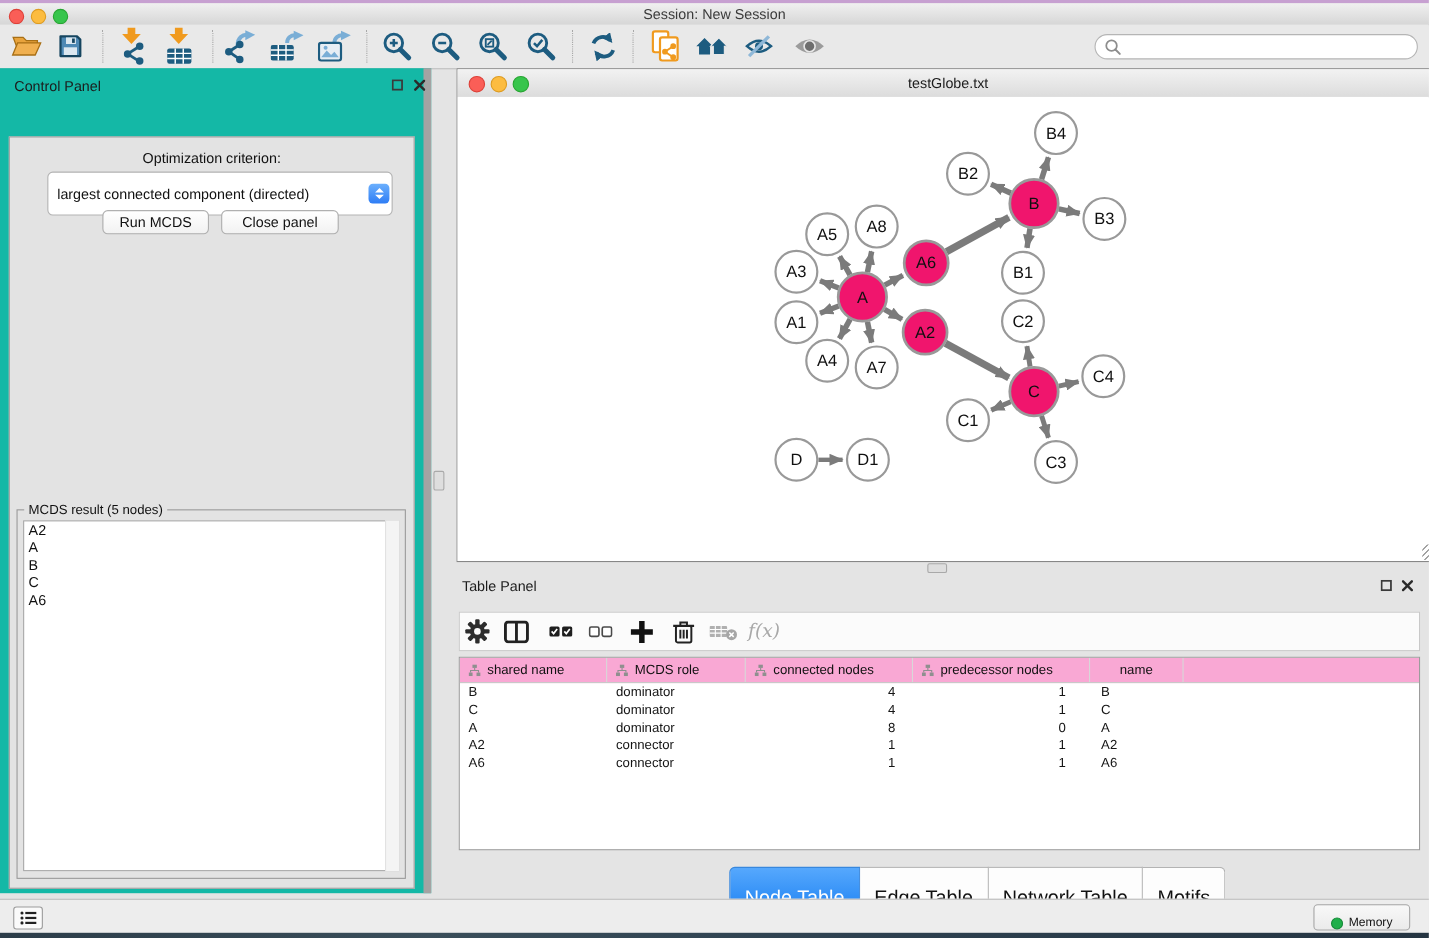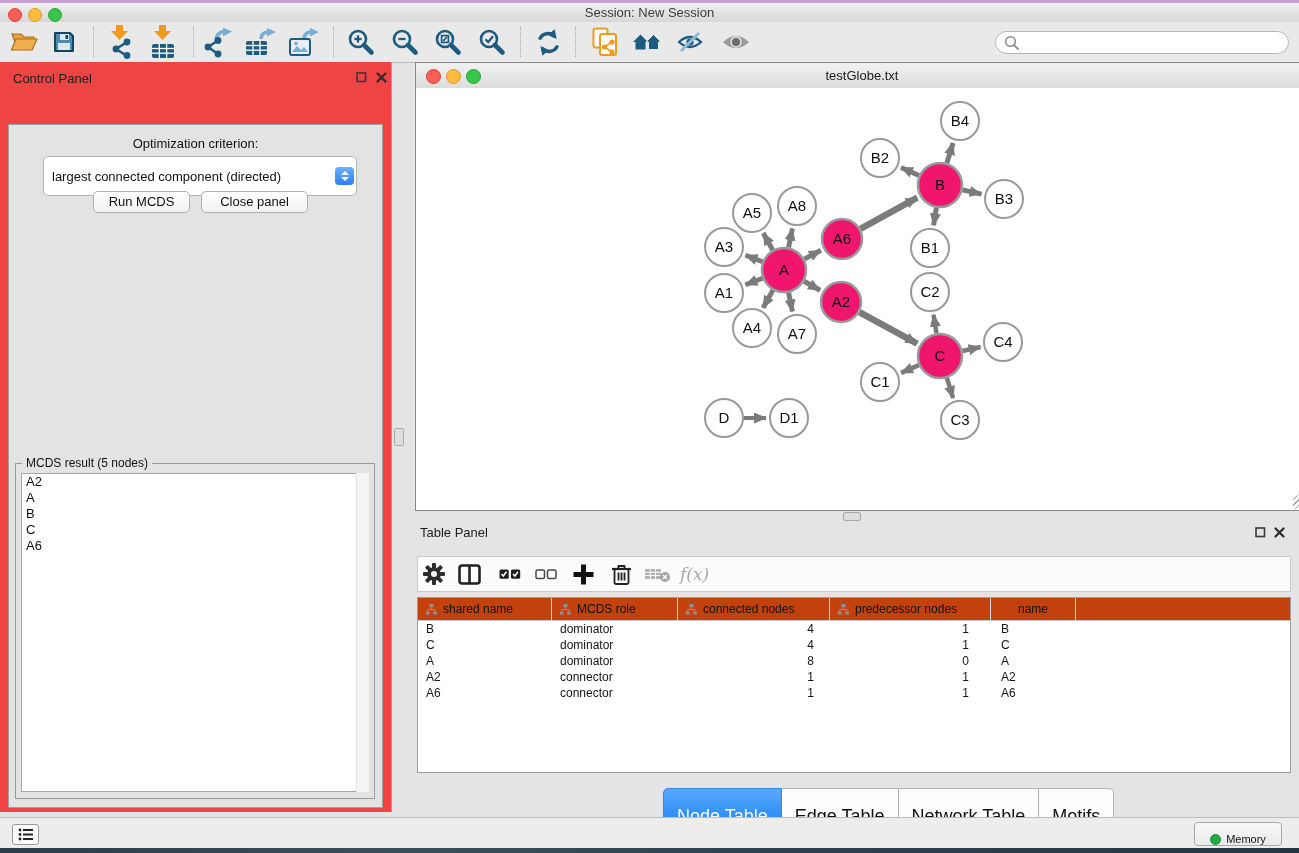--- a/index.html
+++ b/index.html
@@ -13,21 +13,21 @@
   .tl.yellow{left:28px;background:#fcbc40;border:1px solid #de9c21;}
   .tl.green{left:48px;background:#37c54c;border:1px solid #27a532;}
   .title-text{position:absolute;left:0;right:0;top:0;height:19px;line-height:19px;text-align:center;font-size:13px;color:#3b3b3b;}
   
   .toolbar{position:absolute;left:0;top:22px;width:100%;height:40px;background:#e9e9e9;border-bottom:1px solid #bdbdbd;}
   .tbtn{position:absolute;top:3px;width:36px;height:34px;display:flex;align-items:center;justify-content:center;}
   .tsep{position:absolute;top:5px;height:30px;width:0;border-left:1px dotted #a8a8a8;}
   .searchbox{position:absolute;right:10px;top:9px;width:294px;height:23px;background:#fff;border:1px solid #b5b5b5;border-radius:12px;display:flex;align-items:center;padding:0 8px;box-sizing:border-box;}
   .searchbox input{border:none;outline:none;flex:1;font-size:12px;background:transparent;margin-left:6px;font-family:"Liberation Sans",sans-serif;}
   
-  .control-panel{position:absolute;left:0;top:62px;width:392px;height:750px;background:#ef4444;border-right:1px solid #a3a3a3;box-sizing:border-box;}
+  .control-panel{position:absolute;left:0;top:62px;width:392px;height:750px;background:#14b8a6;border-right:7px solid #a3a3a3;box-sizing:border-box;}
   .cp-title{position:absolute;left:13px;top:9px;font-size:13px;color:#1c1c1c;}
   .panel-icon{position:absolute;top:9px;width:13px;height:13px;display:flex;align-items:center;justify-content:center;cursor:default;}
   .cp-tabs{position:absolute;left:78px;top:34px;height:21px;display:flex;}
   .cp-tab{height:21px;line-height:21px;text-align:center;font-size:13px;color:#111;background:#fdfdfd;border:1px solid #a5a5a5;border-left:none;padding:0 12px;box-sizing:border-box;}
   .cp-tab:first-child{border-left:1px solid #a5a5a5;border-radius:4px 0 0 4px;}
   .cp-tab:last-child{border-radius:0 4px 4px 0;}
   .cp-tab.active{background:linear-gradient(#56a8fd,#2b8bf5);color:#fff;border-color:#3787dd;}
   .cp-body{position:absolute;left:8px;right:8px;top:62px;bottom:4px;background:#e3e3e3;border:1px solid #9f9f9f;}
   .opt-label{position:absolute;left:0;right:0;top:11px;text-align:center;font-size:13px;color:#111;}
   .dropdown{position:absolute;left:34px;top:31px;width:314px;height:40px;background:#fff;border:1px solid #b3b3b3;border-radius:5px;box-sizing:border-box;display:flex;align-items:center;}
@@ -52,21 +52,21 @@
   .net-canvas{position:absolute;left:0;top:25px;right:0;bottom:0;background:#fff;}
   .resize-grip{position:absolute;right:1px;bottom:1px;width:14px;height:14px;background:repeating-linear-gradient(135deg,transparent 0 3px,#a2a2a2 3px 4px);}
   .v-handle{position:absolute;left:394px;top:428px;width:8px;height:16px;background:#dedede;border:1px solid #a9a9a9;border-radius:2px;}
   .h-handle{position:absolute;left:843px;top:512px;width:16px;height:7px;background:#dedede;border:1px solid #a9a9a9;border-radius:2px;}
   
   .table-panel{position:absolute;left:403px;top:520px;right:0;bottom:35px;}
   .tp-title{position:absolute;left:17px;top:5px;font-size:13px;color:#1c1c1c;}
   .tp-toolbar{position:absolute;left:14px;right:8px;top:36px;height:36px;background:#fbfbfb;border:1px solid #c9c9c9;box-sizing:border-box;}
   .ticon{position:absolute;top:3px;width:28px;height:28px;display:flex;align-items:center;justify-content:flex-start;}
   .tp-table{position:absolute;left:14px;right:8px;top:77px;height:176px;background:#fff;border:1px solid #9c9c9c;box-sizing:border-box;overflow:hidden;}
-  .thead{display:flex;height:22px;background:#c2410c;border-bottom:1px solid #c9c9c9;}
+  .thead{display:flex;height:22px;background:#f9a8d4;border-bottom:1px solid #c9c9c9;}
   .thcell{display:flex;align-items:center;font-size:12px;color:#111;border-right:1px solid #d8d8d8;box-sizing:border-box;padding-left:8px;gap:6px;}
   .thcell.center{justify-content:center;padding-left:0;}
   .trow{display:flex;height:16px;}
   .tcell{font-size:12px;color:#151515;line-height:16px;box-sizing:border-box;white-space:nowrap;overflow:hidden;}
   .c0{width:134px;padding-left:8px;}
   .c1{width:126px;padding-left:8px;}
   .c2{width:152px;text-align:right;padding-right:16px;}
   .c3{width:161px;text-align:right;padding-right:22px;}
   .c4{width:85px;padding-left:10px;}
   .cfill{flex:1;}

